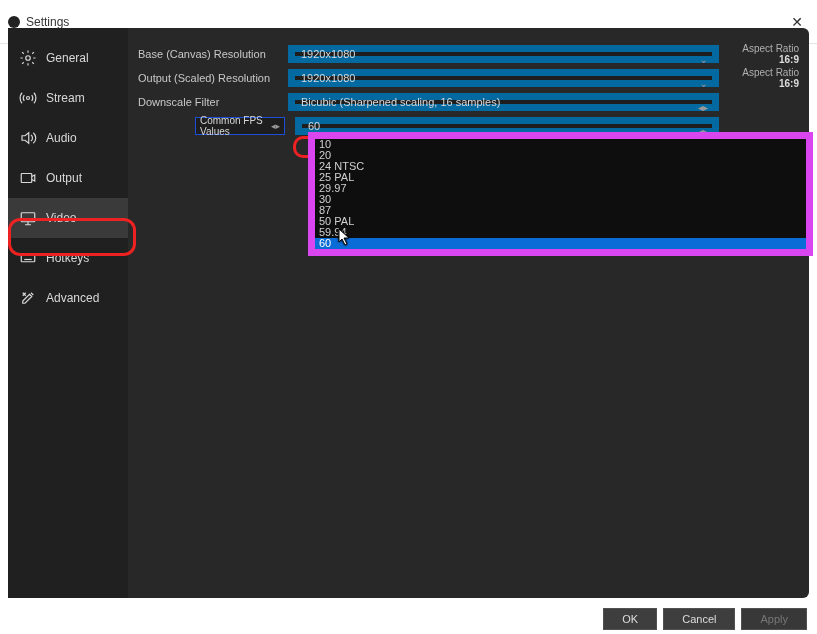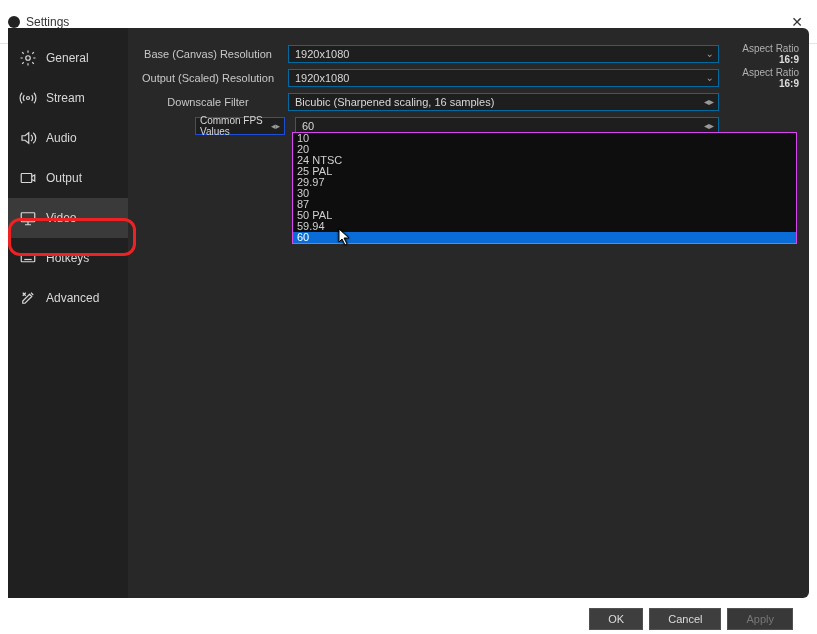--- a/index.html
+++ b/index.html
@@ -18,38 +18,38 @@
   .side-item.active { background: #3a3a3a; }
   .side-item .icon { width: 20px; height: 20px; display: flex; align-items: center; justify-content: center; }
   .side-item svg { stroke: #d8d8d8; fill: none; stroke-width: 1.6; }
 
   .red-circle-video { position: absolute; left: 0px; top: 190px; width: 128px; height: 38px; border: 3px solid #e22; border-radius: 12px; pointer-events: none; }
   .red-circle-fps { position: absolute; left: 165px; top: 108px; width: 116px; height: 22px; border: 3px solid #e22; border-radius: 10px; pointer-events: none; }
 
   .main { flex: 1; padding: 16px 10px 10px 10px; position: relative; }
 
   .form-row { display: flex; align-items: center; margin-bottom: 4px; height: 20px; }
-  .form-label { width: 150px; text-align: center; color: #c8c8c8; font-size: 11px; padding-right: 10px; }
-  .select { flex: 1; background: #1e1e1e; border: 1px solid #0369a1; color: #d8d8d8; font-size: 11px; padding: 2px 6px; height: 18px; position: relative; display:flex; align-items:center; }
+  .form-label { width: 150px; text-align: left; color: #c8c8c8; font-size: 11px; padding-right: 10px; }
+  .select { flex: 1; background: #1e1e1e; border: 7px solid #0369a1; color: #d8d8d8; font-size: 11px; padding: 2px 6px; height: 18px; position: relative; display:flex; align-items:center; }
   .select .chev { position: absolute; right: 4px; top: 2px; color: #999; font-size: 10px; }
   .aspect { width: 80px; text-align: right; color: #b0b0b0; font-size: 10px; padding-left: 6px; }
   .aspect b { color: #ddd; }
 
   .fps-label-btn { width: 90px; background: #1e1e1e; border: 1px solid #1d4ed8; color: #d8d8d8; font-size: 10px; padding: 2px 4px; height: 18px; display:flex; align-items:center; justify-content:space-between; margin-left: 57px; margin-right: 10px;}
   .fps-label-btn .spin { font-size: 9px; color:#999; }
 
-  .dropdown { position: absolute; left: 164px; top: 104px; width: 505px; background: #0e0e0e; border: 1px solid #d946ef; z-index: 10; }
+  .dropdown { position: absolute; left: 180px; top: 104px; width: 505px; background: #0e0e0e; border: 7px solid #d946ef; z-index: 10; }
   .dropdown .opt { color: #d0d0d0; font-size: 11px; padding: 0 4px; line-height: 11px; height: 11px; cursor: pointer; }
   .dropdown .opt.sel { background: #0a6cd6; color: #fff; }
 
   .cursor-arrow { position:absolute; left: 210px; top: 200px; z-index: 20; pointer-events:none; }
   .cursor-arrow svg { filter: drop-shadow(0 0 1px #000); }
 
   
-  .footer { position: absolute; bottom: 4px; right: 24px; display: flex; gap: 6px; }
+  .footer { position: absolute; bottom: 4px; right: 10px; display: flex; gap: 6px; }
   .btn { background: #3e3e3e; color: #ddd; font-size: 11px; padding: 4px 18px; border: 1px solid #515151; cursor: pointer; }
   .btn.disabled { color: #777; background: #383838; cursor: default; }
 </style>
 </head>
 <body>
 
 <div class="titlebar">
   <div class="app-icon"></div>
   <div class="title">Settings</div>
   <div class="win-close">✕</div>

